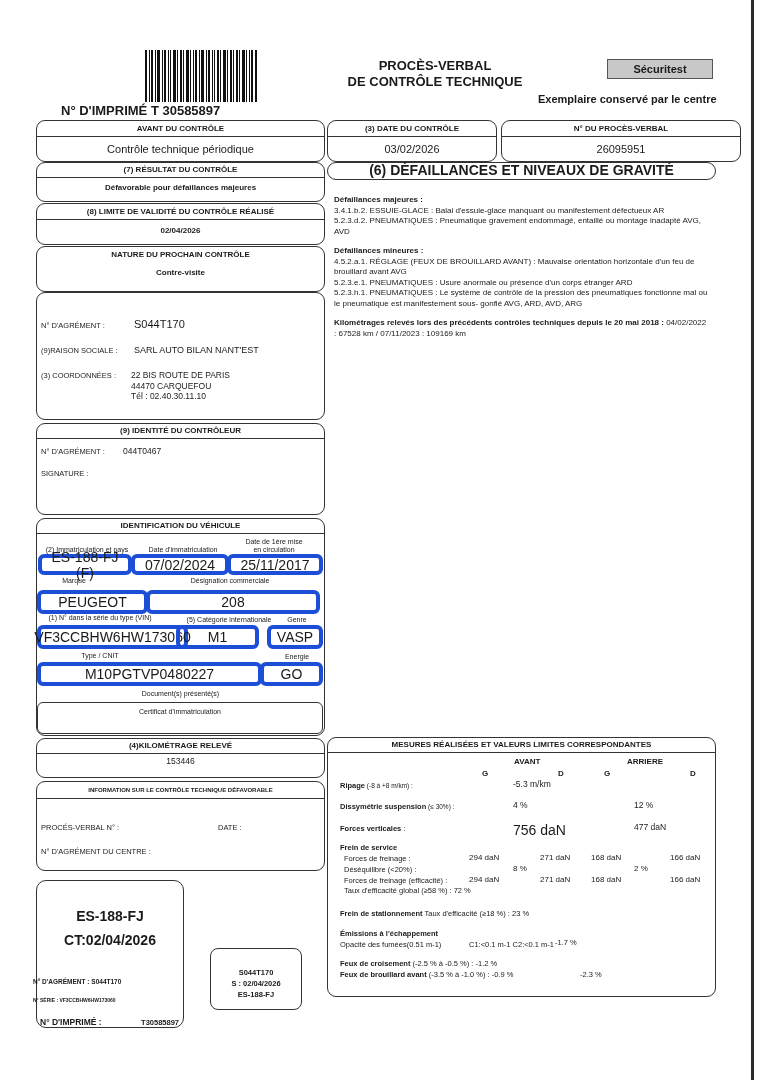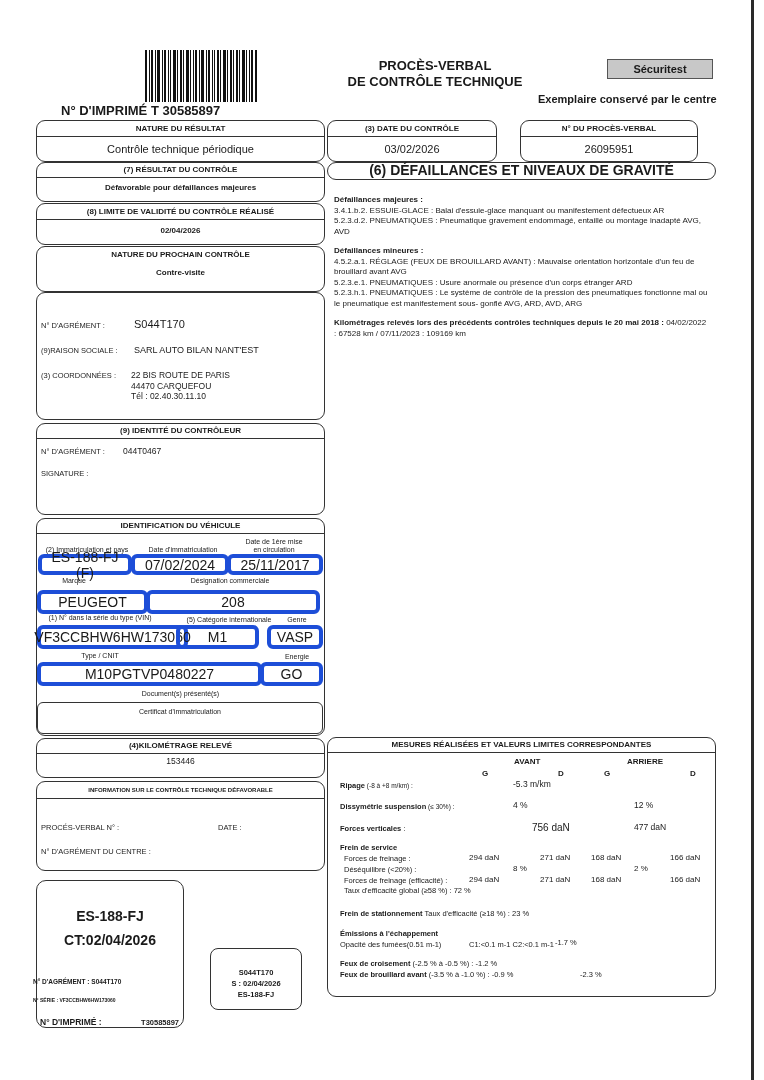--- a/index.html
+++ b/index.html
@@ -63,29 +63,29 @@
 <div class="abs b" style="left:40px;top:103px;font-size:13px;padding-left:21px;">N° D'IMPRIMÉ T 30585897</div>
 
 <div class="abs b c" style="left:340px;top:58px;width:190px;font-size:13px;line-height:16px;">
   <div>PROCÈS-VERBAL</div>
   <div>DE CONTRÔLE TECHNIQUE</div>
 </div>
 <div class="abs b c" style="left:607px;top:59px;width:106px;height:20px;background:#c8c8c8;border:1px solid #555;font-size:11px;line-height:18px;">Sécuritest</div>
 <div class="abs b" style="left:538px;top:93px;font-size:11px;">Exemplaire conservé par le centre</div>
 
 <div class="box" style="left:36px;top:120px;width:289px;height:42px;">
-  <div class="sec-title" style="height:16px;line-height:15px;border-bottom:1px solid #333;">NATURE DU RÉSULTAT</div>
+  <div class="sec-title" style="height:16px;line-height:15px;border-bottom:1px solid #333;">AVANT DU CONTRÔLE</div>
   <div class="c" style="font-size:11px;line-height:24px;">Contrôle technique périodique</div>
 </div>
 
 <div class="box" style="left:327px;top:120px;width:170px;height:42px;">
   <div class="sec-title" style="height:16px;line-height:15px;border-bottom:1px solid #333;">(3) DATE DU CONTRÔLE</div>
   <div class="c" style="font-size:11px;line-height:24px;">03/02/2026</div>
 </div>
-<div class="box" style="left:520px;top:120px;width:178px;height:42px;">
+<div class="box" style="left:501px;top:120px;width:240px;height:42px;">
   <div class="sec-title" style="height:16px;line-height:15px;border-bottom:1px solid #333;">N° DU PROCÈS-VERBAL</div>
   <div class="c" style="font-size:11px;line-height:24px;">26095951</div>
 </div>
 
 <div class="box" style="left:36px;top:162px;width:289px;height:40px;">
   <div class="sec-title" style="height:15px;line-height:14px;border-bottom:1px solid #333;">(7) RÉSULTAT DU CONTRÔLE</div>
   <div class="c b" style="font-size:8px;line-height:20px;">Défavorable pour défaillances majeures</div>
 </div>
 
 <div class="hdrbox" style="left:327px;top:162px;width:389px;height:18px;">(6) DÉFAILLANCES ET NIVEAUX DE GRAVITÉ</div>
@@ -206,21 +206,21 @@
 <div class="meas b" style="left:690px;top:769px;font-size:8px;">D</div>
 
 <div class="meas" style="left:340px;top:781px;"><span class="b">Ripage</span><span style="font-size:6.5px"> (-8 à +8 m/km) :</span></div>
 <div class="meas" style="left:513px;top:779px;font-size:8.5px;">-5.3 m/km</div>
 
 <div class="meas" style="left:340px;top:802px;"><span class="b">Dissymétrie suspension</span><span style="font-size:6.5px"> (≤ 30%) :</span></div>
 <div class="meas" style="left:513px;top:800px;font-size:8.5px;">4 %</div>
 <div class="meas" style="left:634px;top:800px;font-size:8.5px;">12 %</div>
 
 <div class="meas" style="left:340px;top:824px;"><span class="b">Forces verticales</span><span> :</span></div>
-<div class="meas" style="left:532px;top:822px;font-size:10px;">756 daN</div>
+<div class="meas" style="left:513px;top:822px;font-size:14px;">756 daN</div>
 <div class="meas" style="left:634px;top:822px;font-size:8.5px;">477 daN</div>
 
 <div class="meas b" style="left:340px;top:843px;">Frein de service</div>
 <div class="meas" style="left:344px;top:854px;">Forces de freinage :</div>
 <div class="meas" style="left:469px;top:853px;font-size:8px;">294 daN</div>
 <div class="meas" style="left:540px;top:853px;font-size:8px;">271 daN</div>
 <div class="meas" style="left:591px;top:853px;font-size:8px;">168 daN</div>
 <div class="meas" style="left:670px;top:853px;font-size:8px;">166 daN</div>
 
 <div class="meas" style="left:344px;top:865px;">Déséquilibre (&lt;20%) :</div>

